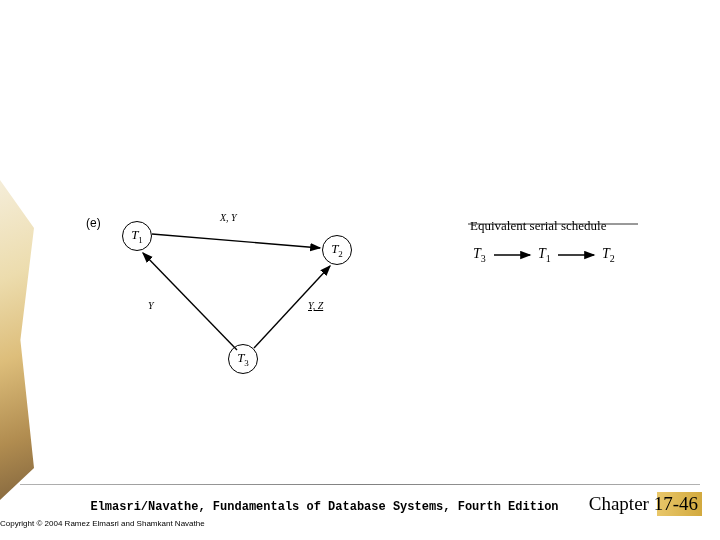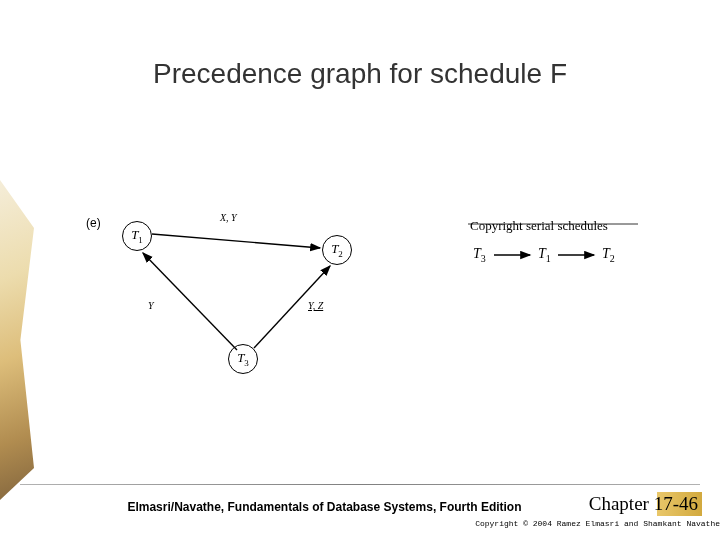--- a/index.html
+++ b/index.html
@@ -79,30 +79,30 @@
   }
   .footer {
     position: absolute;
     bottom: 26px;
     left: 0;
     width: 649px;
     text-align: center;
     font-size: 12px;
     font-weight: bold;
     color: #000;
+    font-family: Liberation Mono, monospace;
   }
   .copyright {
     position: absolute;
     bottom: 12px;
     left: 0;
     width: 720px;
-    text-align: right;
+    text-align: left;
     font-size: 8px;
     color: #000;
-    font-family: Liberation Mono, monospace;
   }
   .chapter {
     position: absolute;
     bottom: 24px;
     right: 18px;
     font-size: 19px;
     font-family: "Times New Roman", serif;
     background: linear-gradient(to right, #fff 0%, #fff 60%, #e9c76a 60%, #d2a93e 100%);
     padding: 1px 4px 1px 0;
   }
@@ -122,21 +122,20 @@
     left: 0;
     overflow: visible;
   }
 </style>
 </head>
 <body>
 
 <div class="slide">
   <div class="sideband"></div>
 
-  <div class="title">Precedence graph for schedule F</div>
 
   <div class="label-e">(e)</div>
 
   <div class="node" style="top:221px; left:122px;">
     <span><span class="ssym">T</span><sub>1</sub></span>
   </div>
   <div class="node" style="top:235px; left:322px;">
     <span><span class="ssym">T</span><sub>2</sub></span>
   </div>
   <div class="node" style="top:344px; left:228px;">
@@ -154,21 +153,21 @@
       </marker>
     </defs>
 
     <line x1="152" y1="234" x2="320" y2="248" stroke="#000" stroke-width="1.4" marker-end="url(#ah)"></line>
 
     <line x1="237" y1="350" x2="143" y2="253" stroke="#000" stroke-width="1.4" marker-end="url(#ah)"></line>
 
     <line x1="254" y1="348" x2="330" y2="266" stroke="#000" stroke-width="1.4" marker-end="url(#ah)"></line>
   </svg>
 
-  <div class="serial-title" style="top:218px; left:470px;">Copyright serial schedules</div>
+  <div class="serial-title" style="top:218px; left:470px;">Equivalent serial schedule</div>
   <svg class="arrows" style="top:222px; left:468px;" width="175" height="4">
     <line x1="0" y1="2" x2="170" y2="2" stroke="#000" stroke-width="0.8"></line>
   </svg>
 
   <div class="serial-line" style="top:246px; left:473px;">
     <span class="ssym">T</span><sub>3</sub>
   </div>
   <div class="serial-line" style="top:246px; left:538px;">
     <span class="ssym">T</span><sub>1</sub>
   </div>

